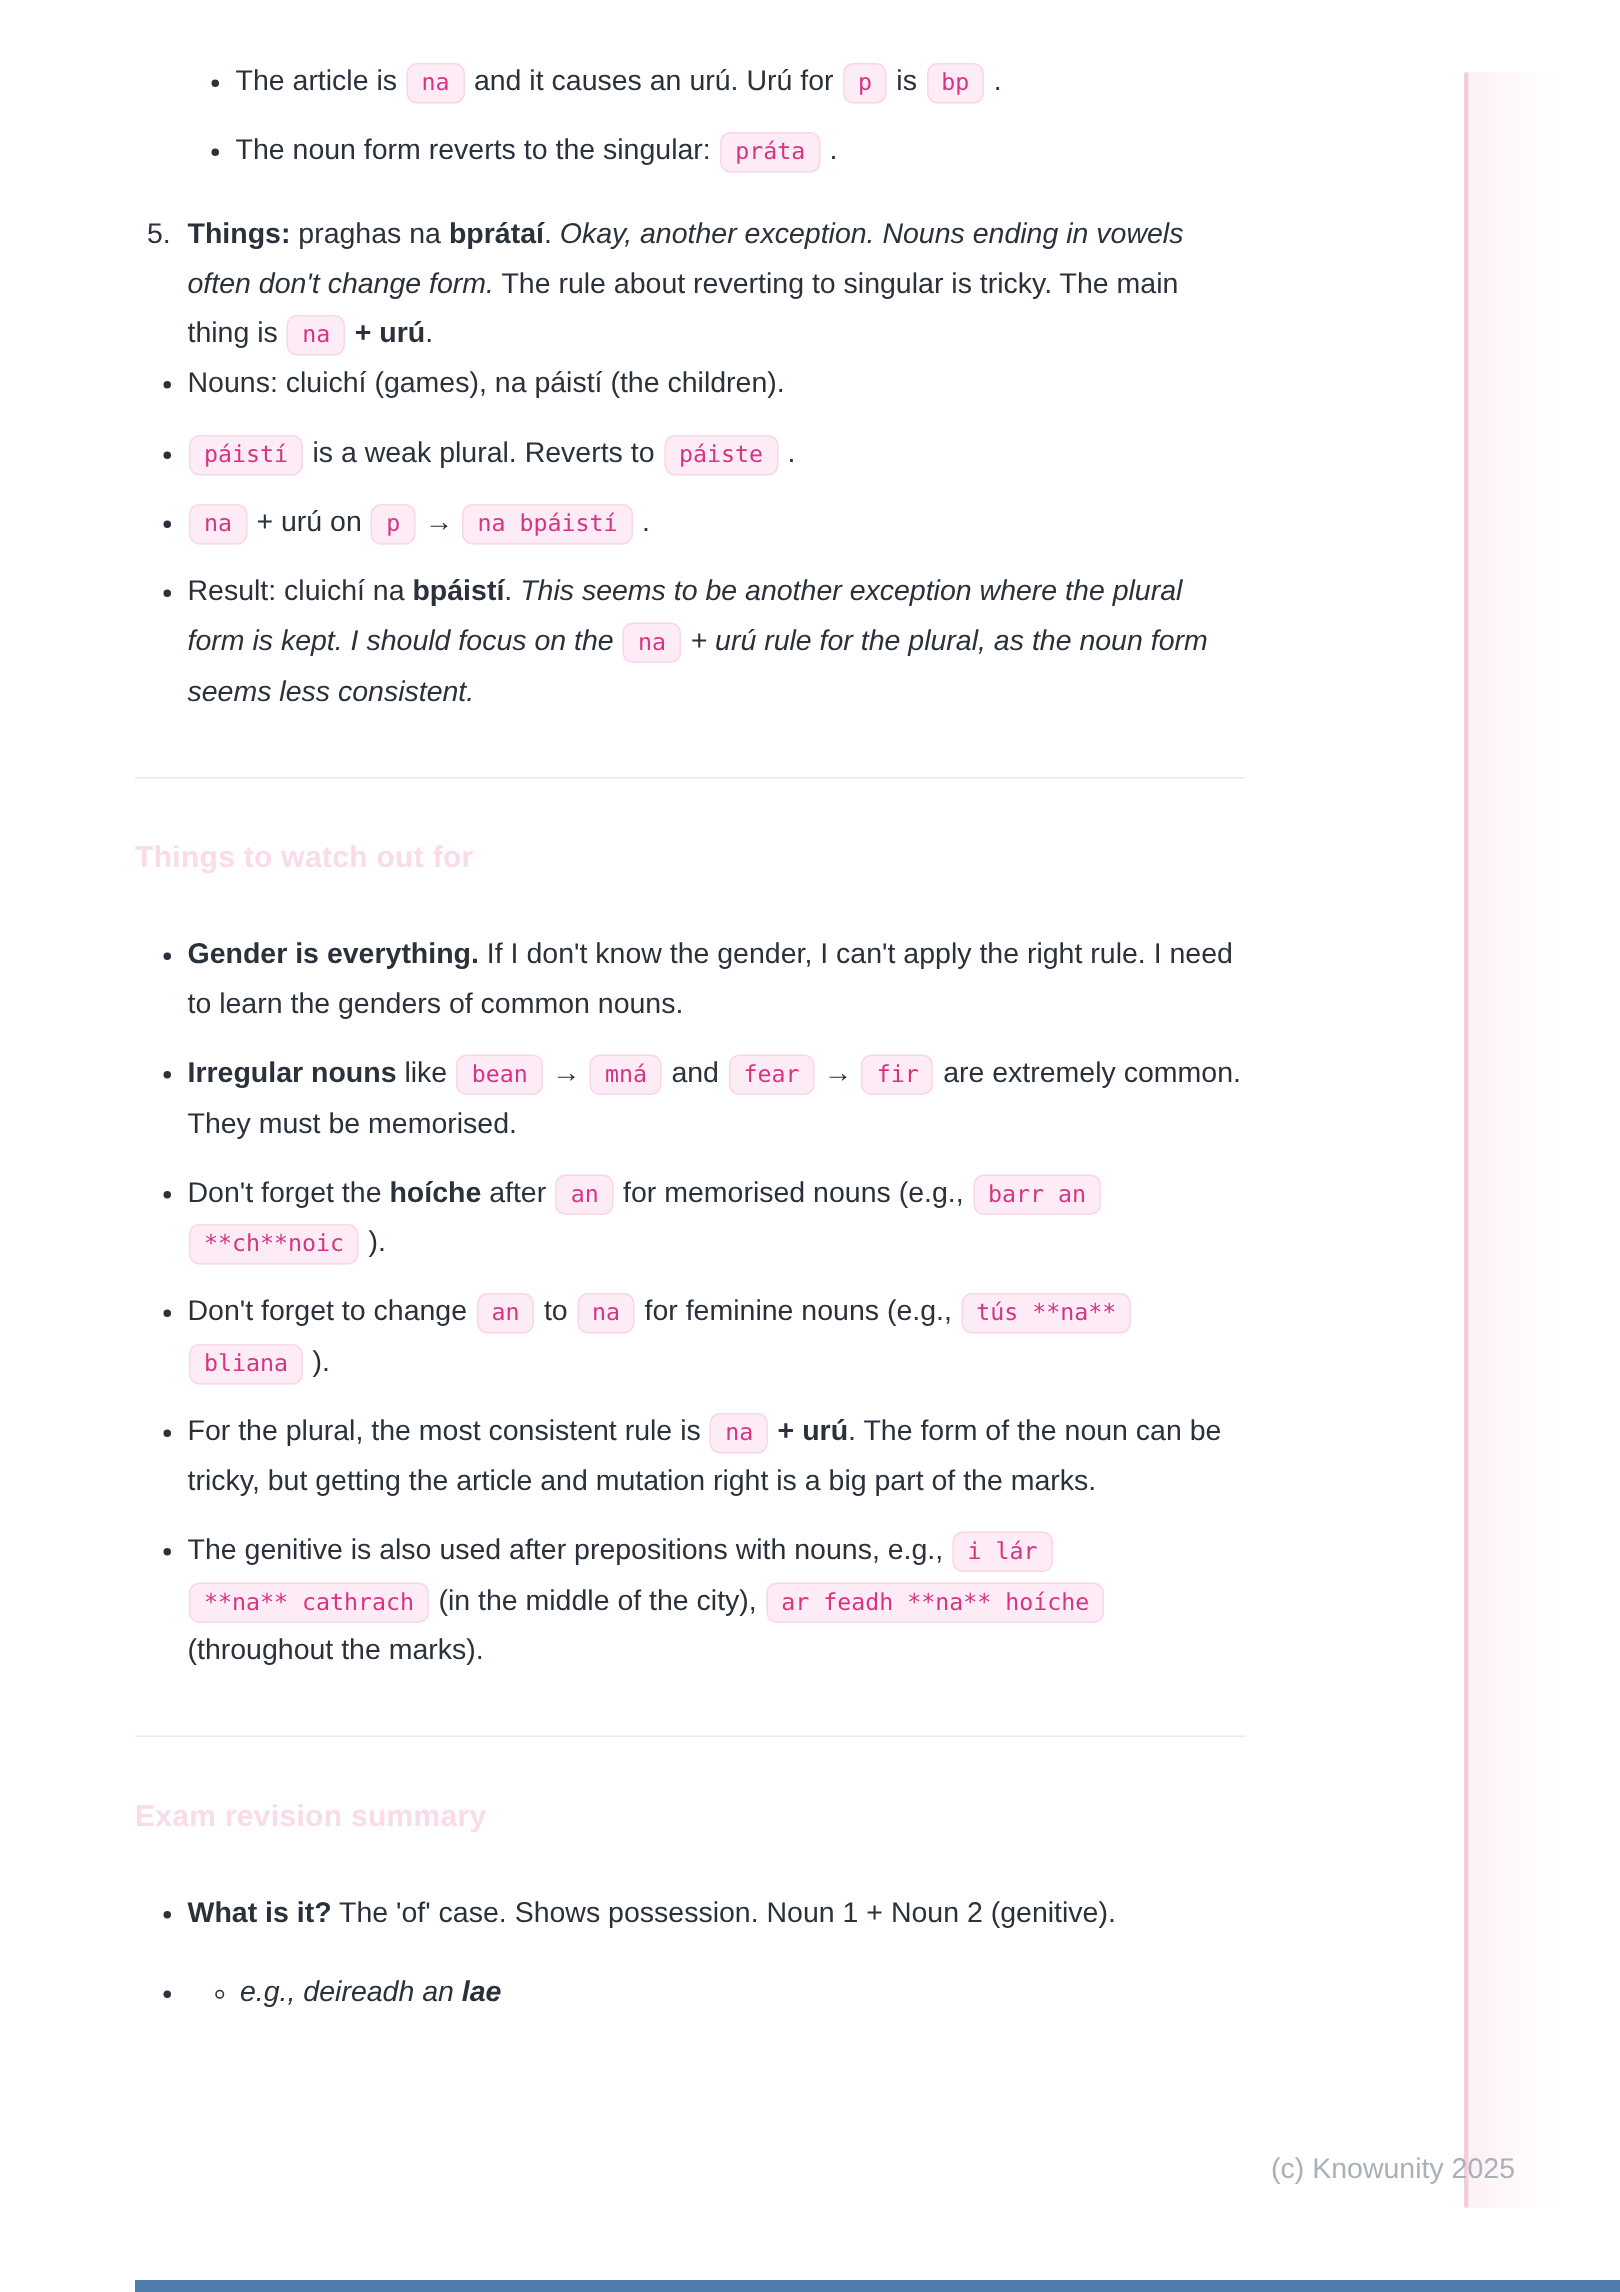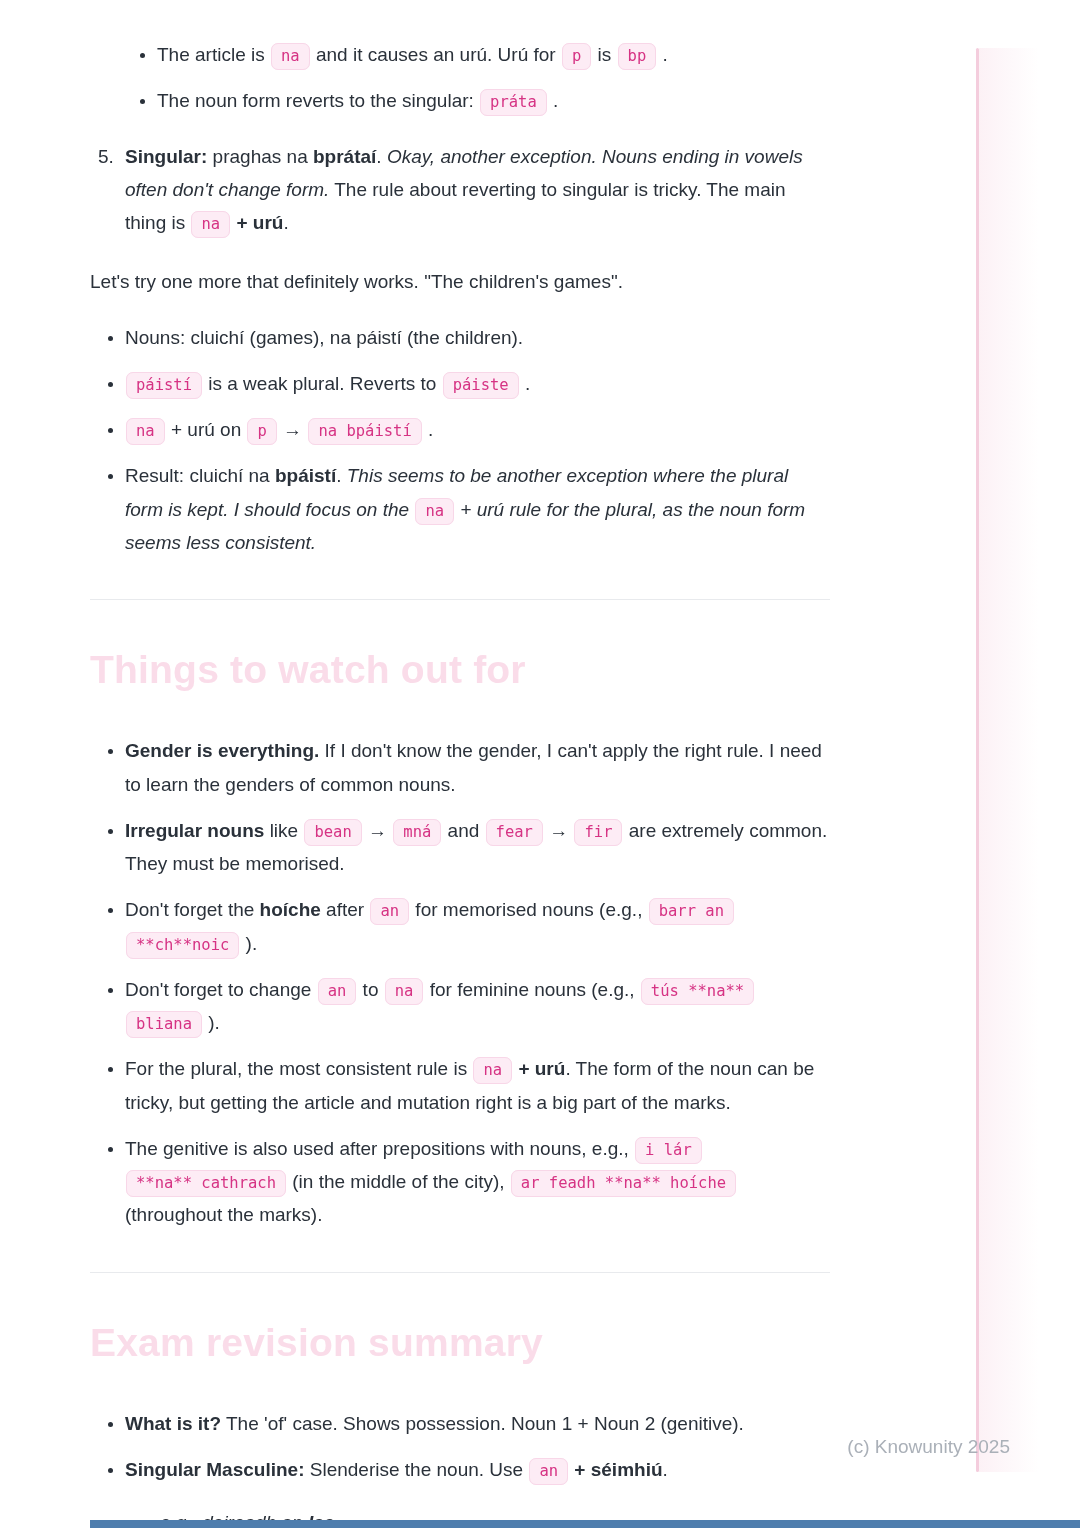--- a/index.html
+++ b/index.html
@@ -37,21 +37,21 @@
     padding: 3px 9px 4px 9px;
     white-space: pre;
     margin: 0 1px;
   }
   .numbered { position: relative; padding-left: 35px; margin: 22px 0 0 0; }
   .numbered .num { position: absolute; left: 8px; top: 0; }
   p.para { margin: 26px 0 22px 0; }
   hr.rule { border: none; border-top: 1px solid #e8eaed; margin: 40px 0 36px 0; }
   h2.pink-heading {
     margin: 0 0 30px 0;
-    font-size: 39px;
+    font-size: 20px;
     font-weight: 700;
     color: #fadce9;
     letter-spacing: 0.2px;
   }
   .pink-vline {
     position: absolute;
     left: 976px;
     top: 48px;
     width: 3px;
     height: 1424px;
@@ -93,24 +93,23 @@
 
   <div class="content">
 
     <ul class="intro">
       <li><span>The article is </span><span class="chip">na</span><span> and it causes an urú. Urú for </span><span class="chip">p</span><span> is </span><span class="chip">bp</span><span> .</span></li>
       <li><span>The noun form reverts to the singular: </span><span class="chip">práta</span><span> .</span></li>
     </ul>
 
     <div class="numbered">
       <span class="num">5.</span>
-      <div><span class="b">Singular:</span><span> praghas na </span><span class="b">bprátaí</span><span>. </span><span class="i">Okay, another exception. Nouns ending in vowels often don't change form.</span><span> The rule about reverting to singular is tricky. The main thing is </span><span class="chip">na</span><span> </span><span class="b">+ urú</span><span>.</span></div>
+      <div><span class="b">Things:</span><span> praghas na </span><span class="b">bprátaí</span><span>. </span><span class="i">Okay, another exception. Nouns ending in vowels often don't change form.</span><span> The rule about reverting to singular is tricky. The main thing is </span><span class="chip">na</span><span> </span><span class="b">+ urú</span><span>.</span></div>
     </div>
 
-    <p class="para">Let's try one more that definitely works. "The children's games".</p>
 
     <ul>
       <li><span>Nouns: cluichí (games), na páistí (the children).</span></li>
       <li><span class="chip">páistí</span><span> is a weak plural. Reverts to </span><span class="chip">páiste</span><span> .</span></li>
       <li><span class="chip">na</span><span> + urú on </span><span class="chip">p</span><span> → </span><span class="chip">na bpáistí</span><span> .</span></li>
       <li><span>Result: cluichí na </span><span class="b">bpáistí</span><span>. </span><span class="i">This seems to be another exception where the plural form is kept. I should focus on the </span><span class="chip">na</span><span class="i"> + urú rule for the plural, as the noun form seems less consistent.</span></li>
     </ul>
 
     <hr class="rule">
 
@@ -125,21 +124,20 @@
       <li><span>The genitive is also used after prepositions with nouns, e.g., </span><span class="chip">i lár</span><span> </span><span class="chip">**na** cathrach</span><span> (in the middle of the city), </span><span class="chip">ar feadh **na** hoíche</span><span> (throughout the marks).</span></li>
     </ul>
 
     <hr class="rule">
 
     <h2 class="pink-heading">Exam revision summary</h2>
 
     <ul>
       <li><span class="b">What is it?</span><span> The 'of' case. Shows possession. Noun 1 + Noun 2 (genitive).</span></li>
       <li>
-        <div><span class="b">Singular Masculine:</span><span> Slenderise the noun. Use </span><span class="chip">an</span><span> </span><span class="b">+ séimhiú</span><span>.</span></div>
         <ul class="sub">
           <li><span class="i">e.g., deireadh an </span><span class="b i">lae</span></li>
         </ul>
       </li>
     </ul>
 
   </div>
 
   <div class="watermark">(c) Knowunity 2025</div>
 

